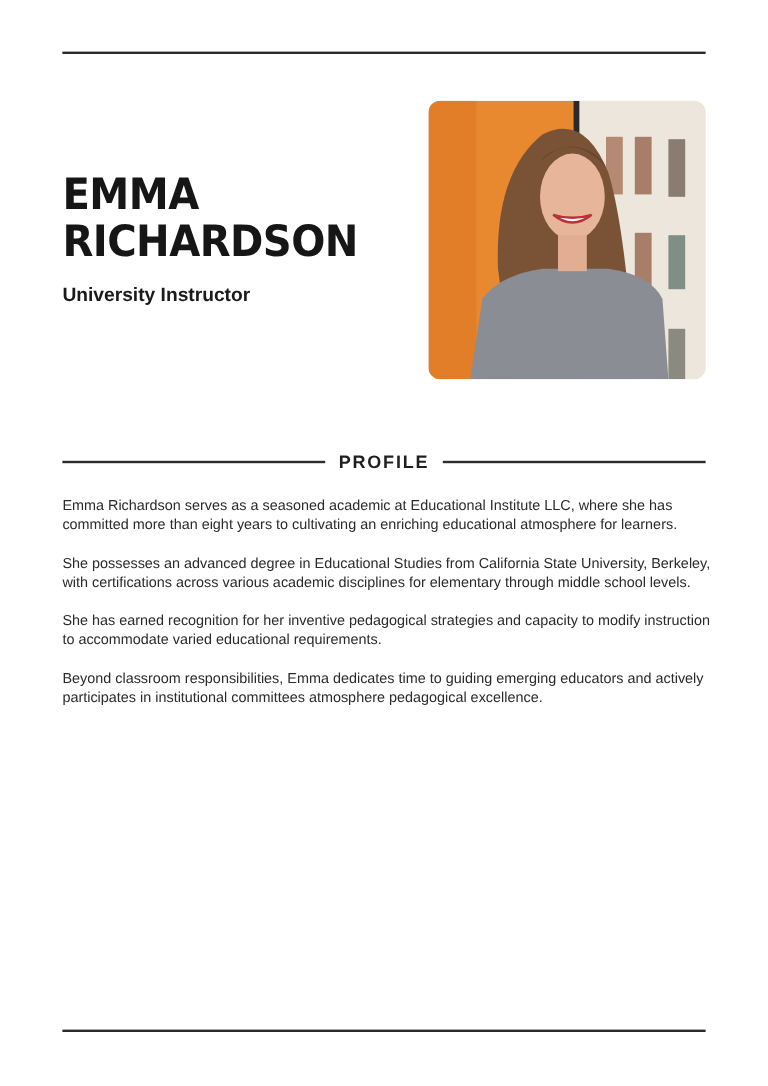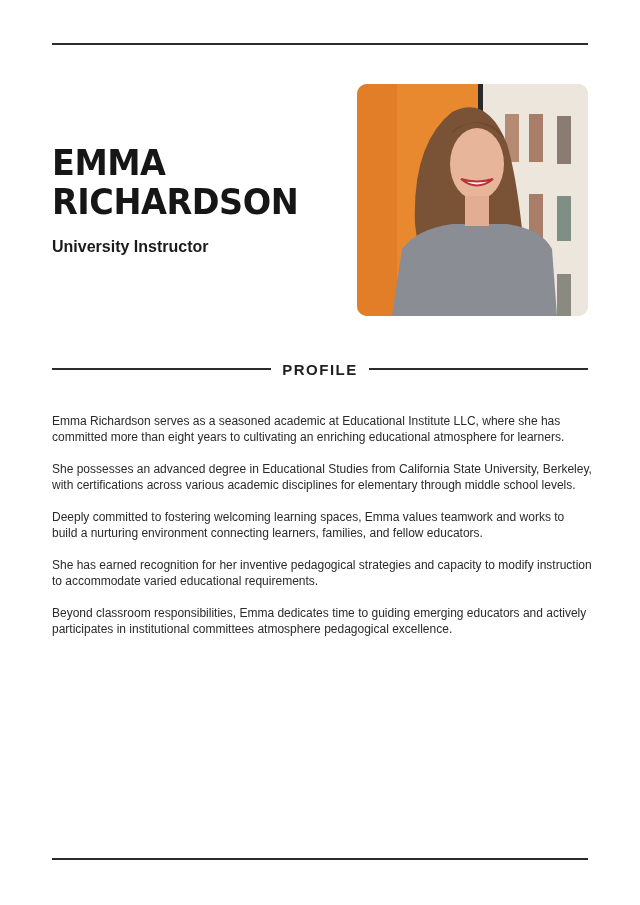--- a/index.html
+++ b/index.html
@@ -9,21 +9,21 @@
   .rule.top { top: 43px; }
   .rule.bottom { top: 858px; }
 
   .name { position: absolute; left: 52px; top: 143px; font-size: 36px; line-height: 39px; font-weight: 900; letter-spacing: -0.5px; color: #161616; font-family: "DejaVu Sans", sans-serif; transform: scaleX(0.93); transform-origin: left top; }
   .name span { display: block; }
   .title { position: absolute; left: 52px; top: 238px; font-size: 16px; font-weight: bold; color: #1a1a1a; }
 
   .photo { position: absolute; left: 357px; top: 84px; width: 231px; height: 232px; border-radius: 10px; overflow: hidden; background: #e8e2da; }
   .photo svg { display: block; width: 100%; height: 100%; }
 
-  .section-head { position: absolute; left: 52px; top: 359px; width: 536px; height: 20px; display: flex; align-items: center; }
+  .section-head { position: absolute; left: 52px; top: 375px; width: 536px; height: 20px; display: flex; align-items: center; }
   .section-head .line { height: 2px; background: #2b2b2b; }
   .section-head .line.l { width: 219px; }
   .section-head .line.r { width: 219px; }
   .section-head .label { flex: 1; text-align: center; font-size: 15px; font-weight: bold; letter-spacing: 1.5px; color: #1f1f1f; }
 
   .profile { position: absolute; left: 52px; top: 413px; width: 540px; font-size: 12px; line-height: 16px; color: #2a2a2a; }
   .profile p { margin-bottom: 16px; }
 </style>
 </head>
 <body>
@@ -59,18 +59,17 @@
 
 <div class="section-head">
   <div class="line l"></div>
   <div class="label">PROFILE</div>
   <div class="line r"></div>
 </div>
 
 <div class="profile">
   <p>Emma Richardson serves as a seasoned academic at Educational Institute LLC, where she has committed more than eight years to cultivating an enriching educational atmosphere for learners.</p>
   <p>She possesses an advanced degree in Educational Studies from California State University, Berkeley, with certifications across various academic disciplines for elementary through middle school levels.</p>
-  <p>Deeply committed to fostering welcoming learning spaces, Emma values teamwork and works to build a nurturing environment connecting learners, families, and fellow educators.</p>
   <p>She has earned recognition for her inventive pedagogical strategies and capacity to modify instruction to accommodate varied educational requirements.</p>
   <p>Beyond classroom responsibilities, Emma dedicates time to guiding emerging educators and actively participates in institutional committees atmosphere pedagogical excellence.</p>
 </div>
 
 <div class="rule bottom"></div>
 
 </body></html>

